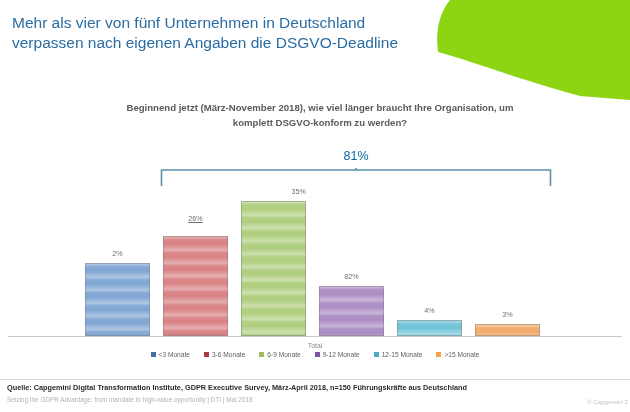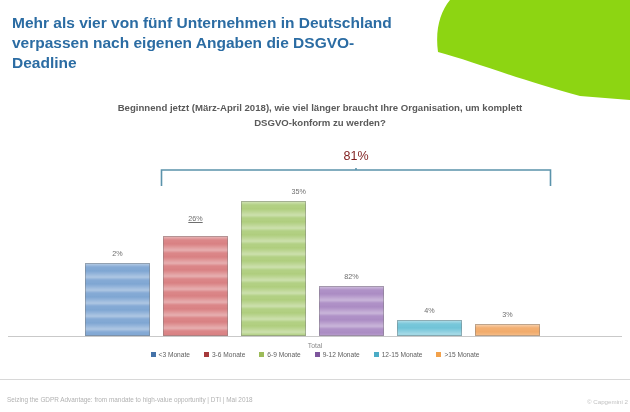--- a/index.html
+++ b/index.html
@@ -34,21 +34,21 @@
 
   
   .title {
     position: absolute;
     left: 12px;
     top: 13px;
     width: 400px;
     color: #2B6CA3;
     font-size: 15.5px;
     line-height: 20px;
-    font-weight: 700;
+    font-weight: 400;
     letter-spacing: 0px;
   }
 
   
   .question {
     position: absolute;
     left: 110px;
     top: 100px;
     width: 420px;
     text-align: center;
@@ -74,21 +74,21 @@
     top: 28px;
     width: 392px;
     height: 20px;
   }
   .bracket-label {
     position: absolute;
     left: 306px;
     top: 9px;
     width: 100px;
     text-align: center;
-    color: #7f1d1d;
+    color: #0369a1;
     font-size: 12.5px;
     font-weight: 400;
   }
 
   
   .bars {
     position: absolute;
     left: 0;
     bottom: 9px;
     height: 160px;
@@ -202,21 +202,21 @@
 <body>
 
 <div class="slide">
 
   <svg class="green-wedge" viewBox="0 0 230 100" preserveAspectRatio="none">
     <path d="M 50 0 L 230 0 L 230 100 L 180 96 C 120 80 75 62 38 52 C 35 30 40 12 50 0 Z" fill="#8DD512"></path>
   </svg>
 
   <div class="title">Mehr als vier von fünf Unternehmen in Deutschland verpassen nach eigenen Angaben die DSGVO-Deadline</div>
 
-  <div class="question">Beginnend jetzt (März-April 2018), wie viel länger braucht Ihre Organisation, um komplett DSGVO-konform zu werden?</div>
+  <div class="question">Beginnend jetzt (März-November 2018), wie viel länger braucht Ihre Organisation, um komplett DSGVO-konform zu werden?</div>
 
   <div class="plot">
 
     <div class="bracket-label">81%</div>
     <svg class="bracket" viewBox="0 0 392 20" preserveAspectRatio="none">
       <path d="M 1.5 18 L 1.5 2 L 390.5 2 L 390.5 18" fill="none" stroke="#5B93AB" stroke-width="1.6"></path>
       <line x1="196" y1="2" x2="196" y2="-6" stroke="#5B93AB" stroke-width="1.6"></line>
     </svg>
 
     <div class="bars">
@@ -278,16 +278,17 @@
       <span class="legend-swatch" style="background:#4BACC6;"></span>
       <span class="legend-label">12-15 Monate</span>
     </div>
     <div class="legend-item">
       <span class="legend-swatch" style="background:#F2A14B;"></span>
       <span class="legend-label">&gt;15 Monate</span>
     </div>
   </div>
 
   <div class="footer-rule"></div>
+  <div class="source">Quelle: Capgemini Digital Transformation Institute, GDPR Executive Survey, März-April 2018, n=150 Führungskräfte aus Deutschland</div>
   <div class="subfooter">Seizing the GDPR Advantage: from mandate to high-value opportunity | DTI | Mai 2018</div>
   <div class="copyright">© Capgemini 2</div>
 
 </div>
 
 </body></html>

